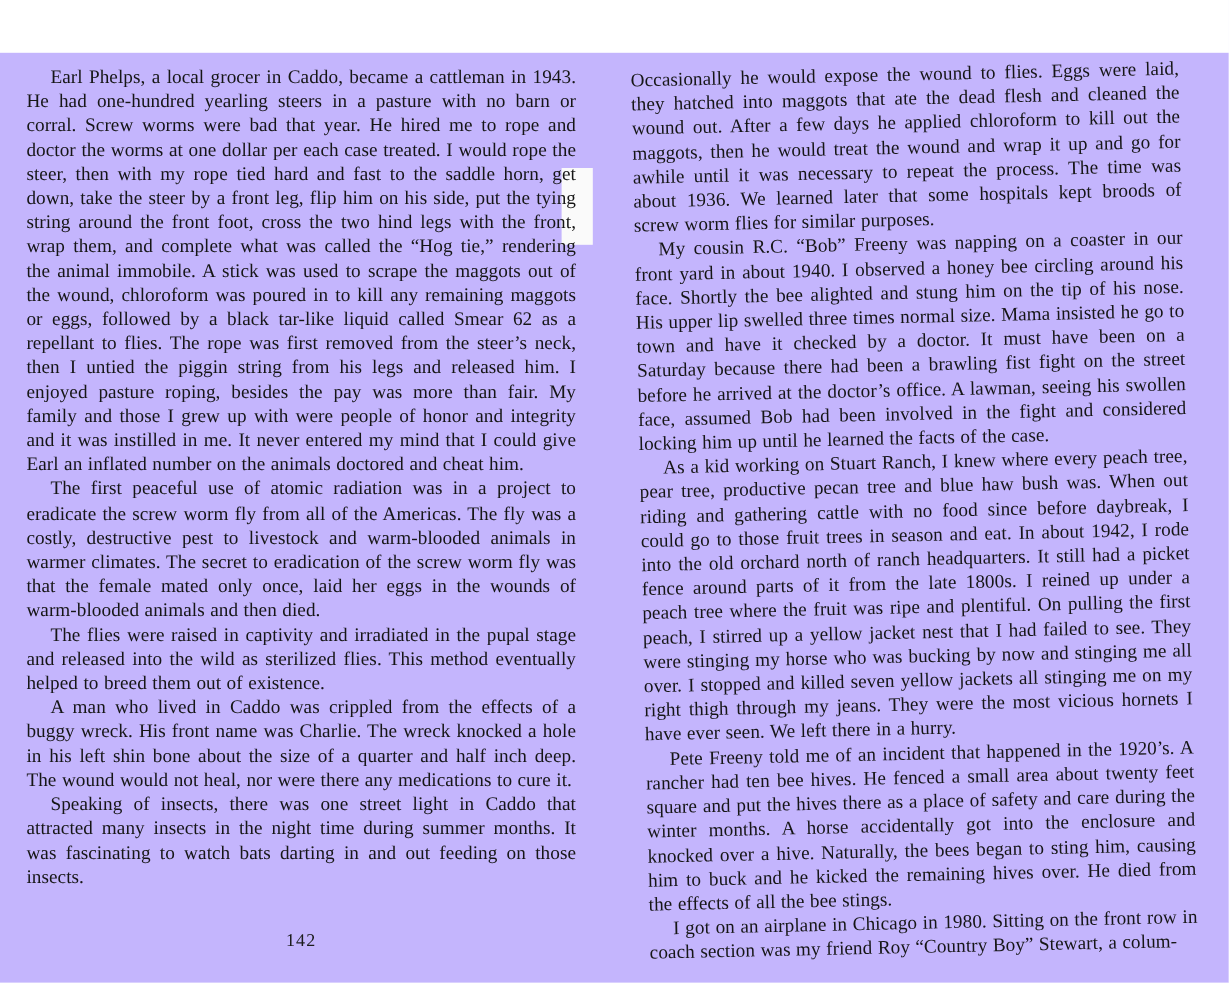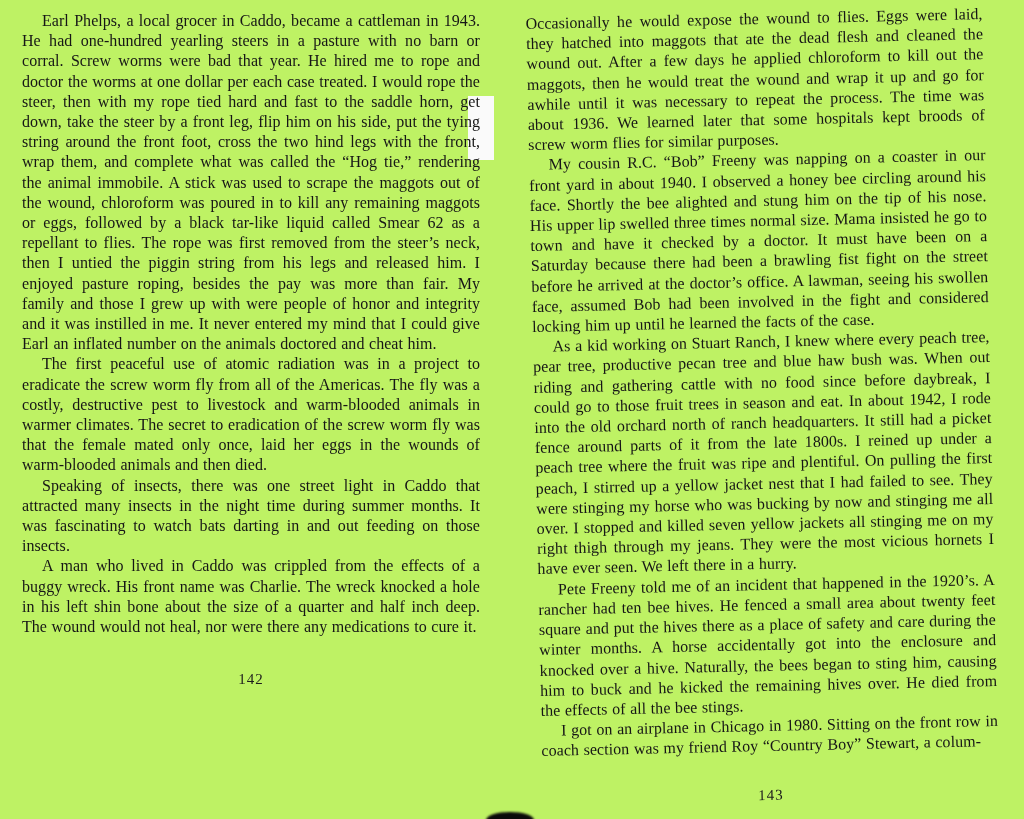--- a/index.html
+++ b/index.html
@@ -9,21 +9,22 @@
     height: 819px;
     background: #ffffff;
     overflow: hidden;
     position: relative;
     font-family: "Liberation Serif", "DejaVu Serif", serif;
     color: #161616;
   }
   .spread {
     position: absolute;
     inset: 0;
-    background: #bef264;
+    background: #c4b5fd;
+    margin-top: 44px;
   }
   .page {
     position: absolute;
     top: 0;
   }
   .page-left {
     left: 22px;
     top: 11px;
     width: 458px;
   }
@@ -81,22 +82,23 @@
 <body>
 
 <div class="spread">
 
   <div class="gutter-shade"></div>
 
   <div class="page page-left">
     <div class="text-block">
       <p class="para">Earl Phelps, a local grocer in Caddo, became a cattleman in 1943. He had one-hundred yearling steers in a pasture with no barn or corral. Screw worms were bad that year. He hired me to rope and doctor the worms at one dollar per each case treated. I would rope the steer, then with my rope tied hard and fast to the saddle horn, get down, take the steer by a front leg, flip him on his side, put the tying string around the front foot, cross the two hind legs with the front, wrap them, and complete what was called the “Hog tie,” rendering the animal immobile. A stick was used to scrape the maggots out of the wound, chloroform was poured in to kill any remaining maggots or eggs, followed by a black tar-like liquid called Smear 62 as a repellant to flies. The rope was first removed from the steer’s neck, then I untied the piggin string from his legs and released him. I enjoyed pasture roping, besides the pay was more than fair. My family and those I grew up with were people of honor and integrity and it was instilled in me. It never entered my mind that I could give Earl an inflated number on the animals doctored and cheat him.</p>
       <p class="para">The first peaceful use of atomic radiation was in a project to eradicate the screw worm fly from all of the Americas. The fly was a costly, destructive pest to livestock and warm-blooded animals in warmer climates. The secret to eradication of the screw worm fly was that the female mated only once, laid her eggs in the wounds of warm-blooded animals and then died.</p>
+      <p class="para">The flies were raised in captivity and irradiated in the pupal stage and released into the wild as sterilized flies. This method eventually helped to breed them out of existence.</p>
+      <p class="para">A man who lived in Caddo was crippled from the effects of a buggy wreck. His front name was Charlie. The wreck knocked a hole in his left shin bone about the size of a quarter and half inch deep. The wound would not heal, nor were there any medications to cure it.</p>
       <p class="para">Speaking of insects, there was one street light in Caddo that attracted many insects in the night time during summer months. It was fascinating to watch bats darting in and out feeding on those insects.</p>
-      <p class="para">A man who lived in Caddo was crippled from the effects of a buggy wreck. His front name was Charlie. The wreck knocked a hole in his left shin bone about the size of a quarter and half inch deep. The wound would not heal, nor were there any medications to cure it.</p>
     </div>
     <div class="page-number">142</div>
   </div>
 
   <div class="page page-right">
     <div class="text-block">
       <p class="para no-indent">Occasionally he would expose the wound to flies. Eggs were laid, they hatched into maggots that ate the dead flesh and cleaned the wound out. After a few days he applied chloroform to kill out the maggots, then he would treat the wound and wrap it up and go for awhile until it was necessary to repeat the process. The time was about 1936. We learned later that some hospitals kept broods of screw worm flies for similar purposes.</p>
       <p class="para">My cousin R.C. “Bob” Freeny was napping on a coaster in our front yard in about 1940. I observed a honey bee circling around his face. Shortly the bee alighted and stung him on the tip of his nose. His upper lip swelled three times normal size. Mama insisted he go to town and have it checked by a doctor. It must have been on a Saturday because there had been a brawling fist fight on the street before he arrived at the doctor’s office. A lawman, seeing his swollen face, assumed Bob had been involved in the fight and considered locking him up until he learned the facts of the case.</p>
       <p class="para">As a kid working on Stuart Ranch, I knew where every peach tree, pear tree, productive pecan tree and blue haw bush was. When out riding and gathering cattle with no food since before daybreak, I could go to those fruit trees in season and eat. In about 1942, I rode into the old orchard north of ranch headquarters. It still had a picket fence around parts of it from the late 1800s. I reined up under a peach tree where the fruit was ripe and plentiful. On pulling the first peach, I stirred up a yellow jacket nest that I had failed to see. They were stinging my horse who was bucking by now and stinging me all over. I stopped and killed seven yellow jackets all stinging me on my right thigh through my jeans. They were the most vicious hornets I have ever seen. We left there in a hurry.</p>
       <p class="para">Pete Freeny told me of an incident that happened in the 1920’s. A rancher had ten bee hives. He fenced a small area about twenty feet square and put the hives there as a place of safety and care during the winter months. A horse accidentally got into the enclosure and knocked over a hive. Naturally, the bees began to sting him, causing him to buck and he kicked the remaining hives over. He died from the effects of all the bee stings.</p>

